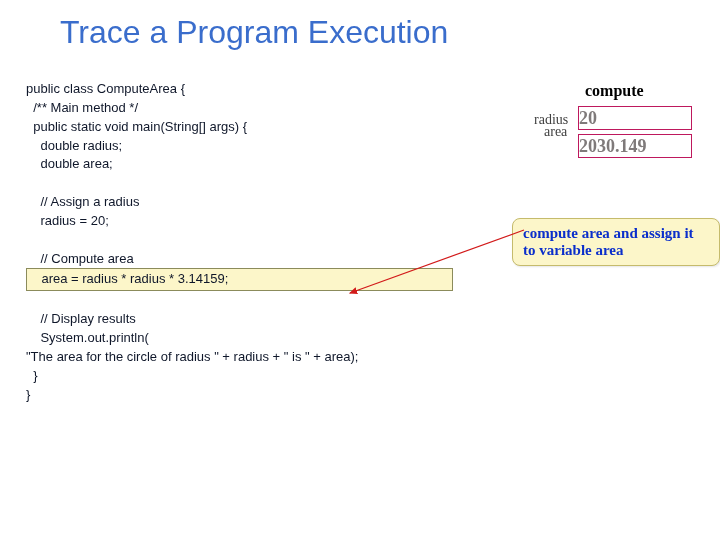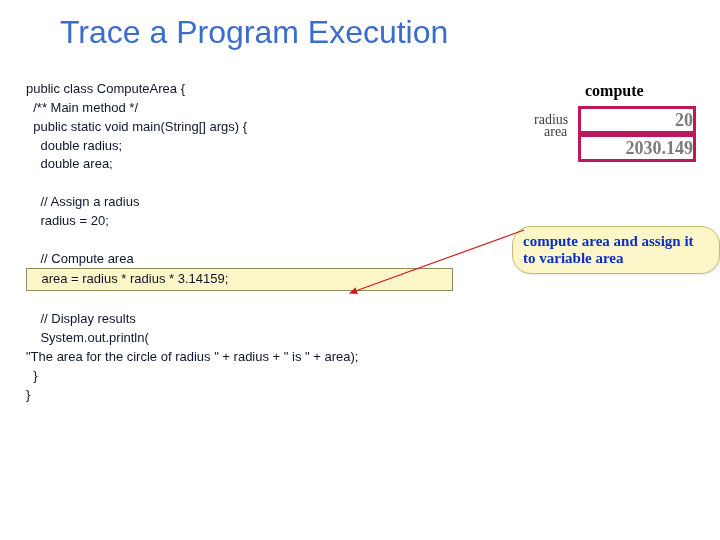--- a/index.html
+++ b/index.html
@@ -49,40 +49,40 @@
   .mem-row-label {
     position: absolute;
     font-family: "Times New Roman", serif;
     font-size: 14px;
     color: #404040;
   }
   .radius-label { top: 112px; left: 534px; }
   .area-label   { top: 124px; left: 544px; }
   .mem-box {
     position: absolute;
-    border: 3px solid #be185d;
+    border: 1px solid #be185d;
     width: 112px;
     height: 22px;
-    text-align: right;
+    text-align: left;
     font-family: "Times New Roman", serif;
     font-size: 18px;
     color: #7f7a7a;
     font-weight: bold;
     line-height: 22px;
   }
   .radius-box { top: 106px; left: 578px; }
   .area-box   { top: 134px; left: 578px; }
   .callout {
     position: absolute;
-    top: 226px;
+    top: 218px;
     left: 512px;
     width: 186px;
     background: #fcf6c9;
     border: 1px solid #c5bb6c;
-    border-radius: 19px;
+    border-radius: 8px;
     padding: 6px 10px;
     font-family: "Times New Roman", serif;
     font-size: 15px;
     color: #0a2ecb;
     font-weight: bold;
     box-shadow: 1px 1px 2px rgba(0,0,0,0.1);
   }
   svg.arrow {
     position: absolute;
     top: 0;

